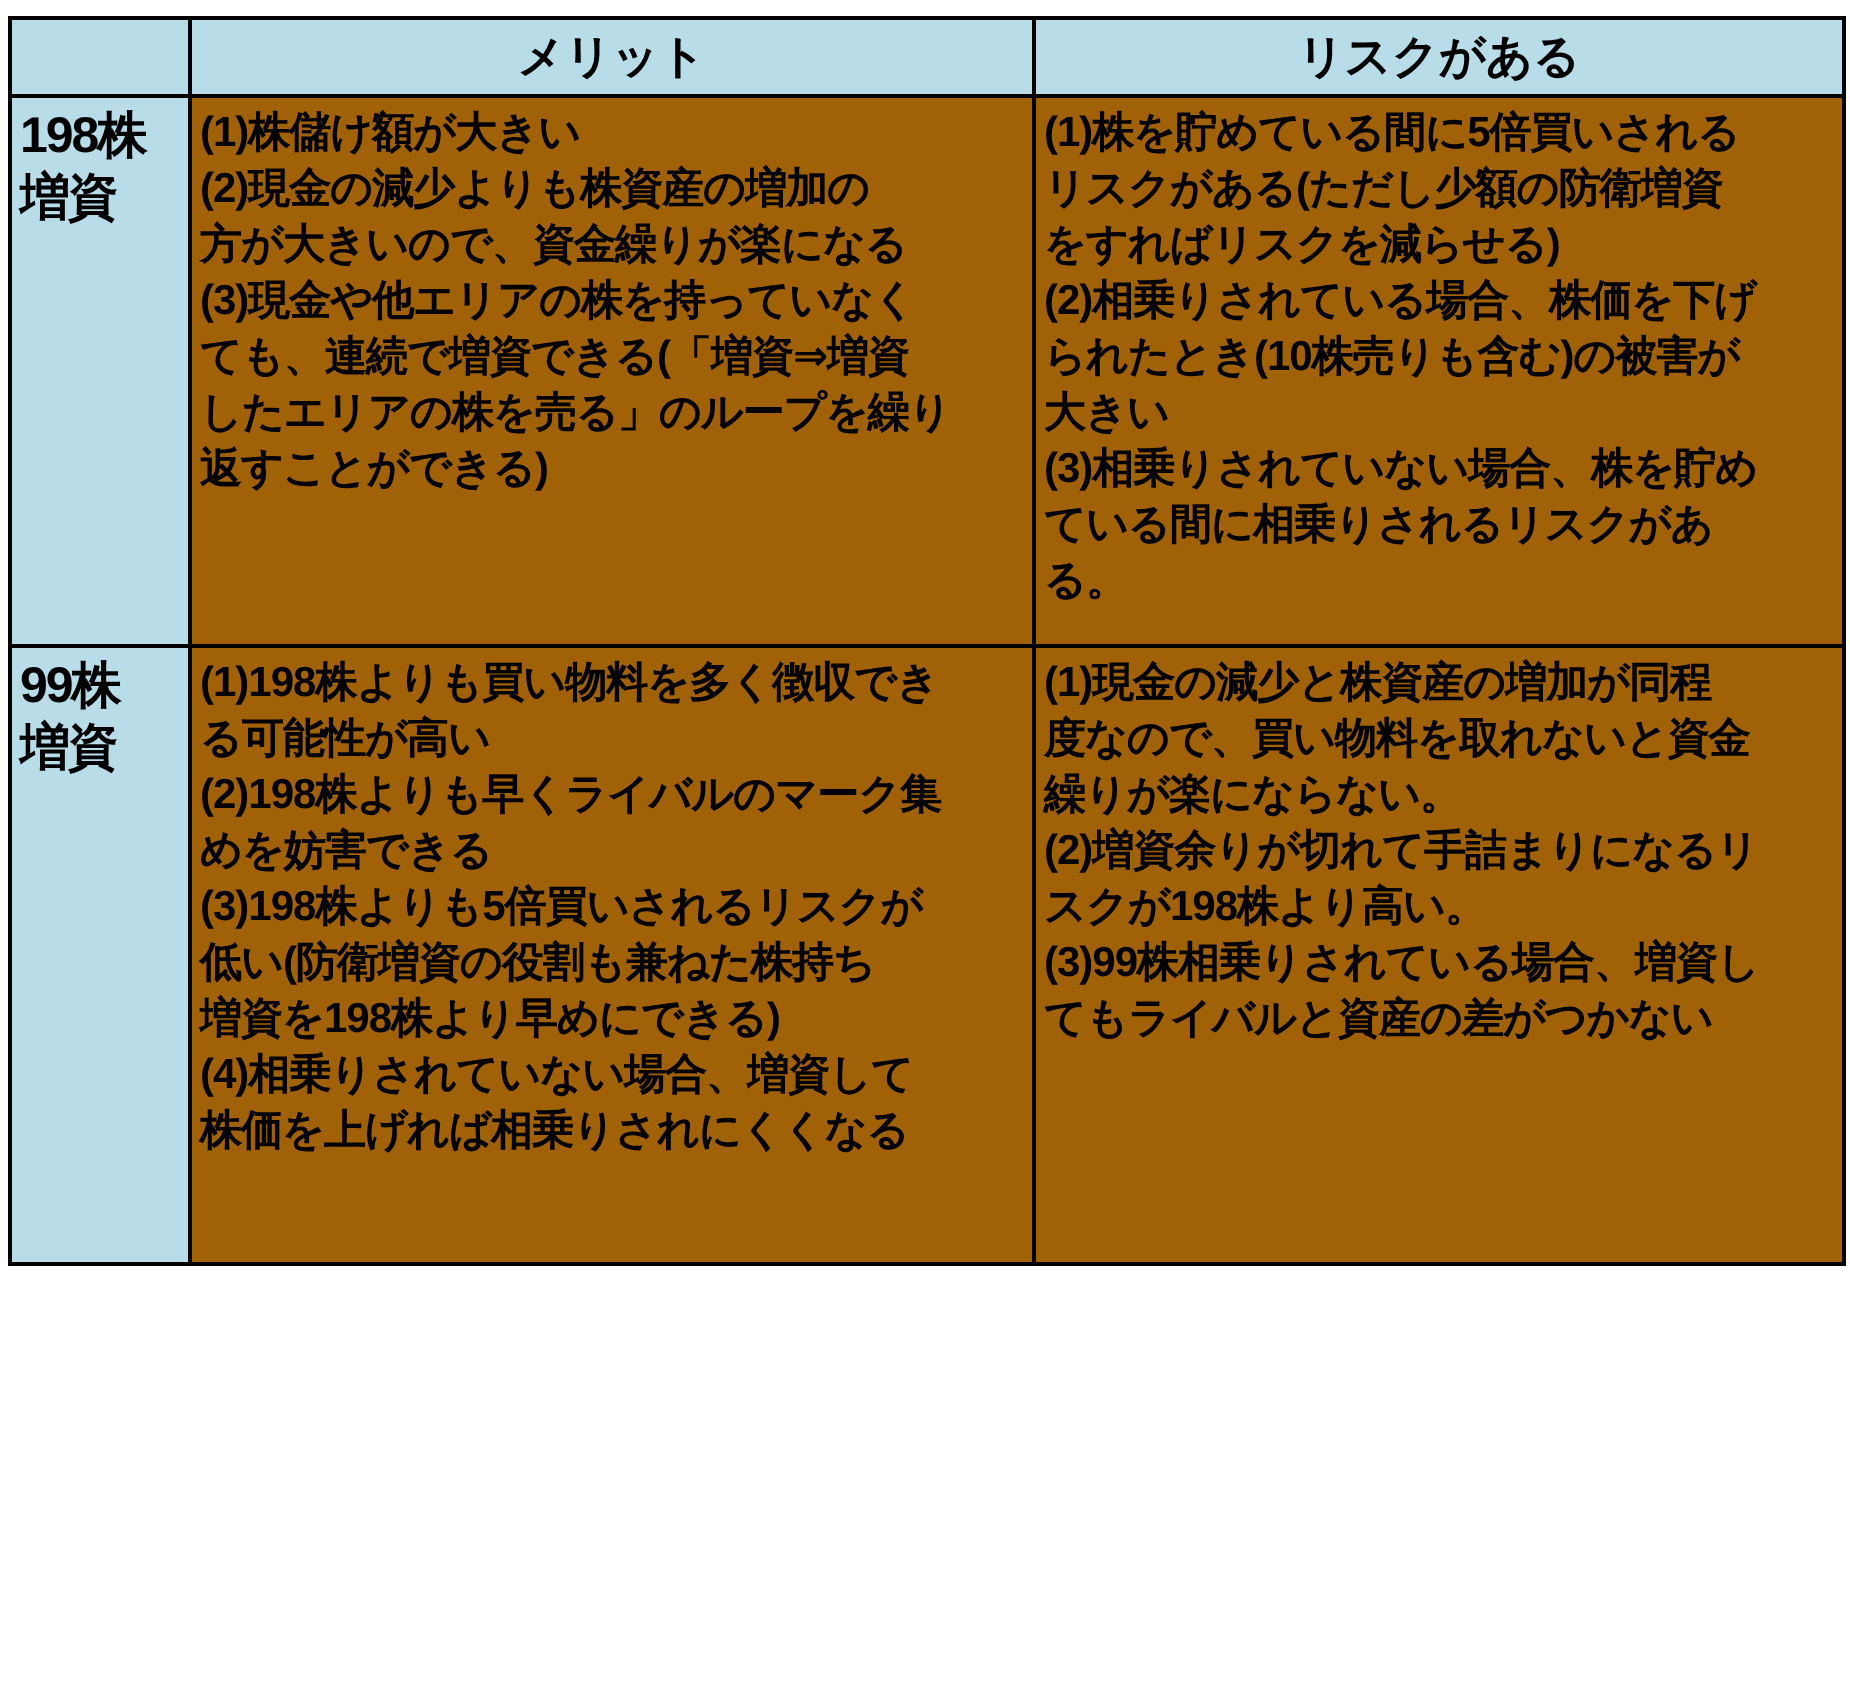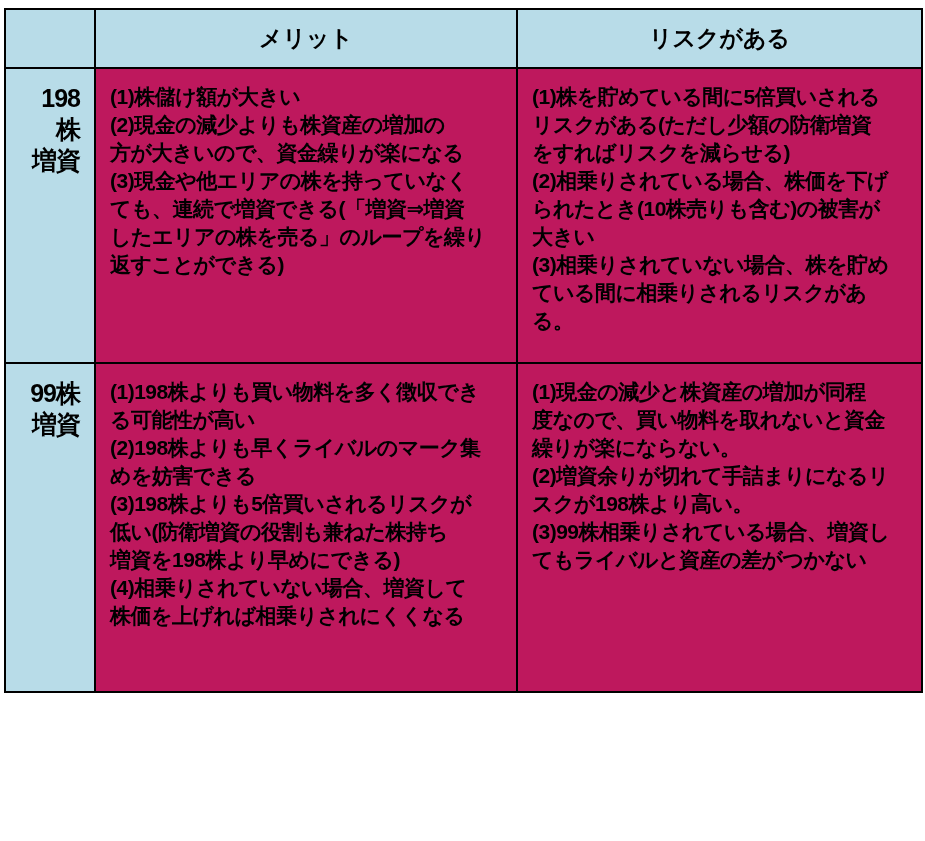--- a/index.html
+++ b/index.html
@@ -19,21 +19,21 @@
     position: absolute;
     left: 4px;
     top: 8px;
     border-collapse: collapse;
     table-layout: fixed;
     width: 917px;
   }
   table.cmp td, table.cmp th {
     border: 2px solid #000000;
     vertical-align: top;
-    padding: 14px;
+    padding: 4px;
     overflow: hidden;
   }
   col.c-label { width: 90px; }
   col.c-merit { width: 422px; }
   col.c-demerit { width: 405px; }
 
   th.col-head {
     height: 29px;
     background: #b8dce8;
     font-size: 23px;
@@ -47,24 +47,23 @@
     background: #b8dce8;
   }
   td.row-label {
     background: #b8dce8;
     font-size: 25px;
     font-weight: bold;
     line-height: 31px;
     padding: 3px 2px 0 5px;
     white-space: pre-line;
     letter-spacing: -1px;
-    text-align: right;
   }
   td.body-cell {
-    background: #be185d;
+    background: #a16207;
     font-size: 21px;
     font-weight: bold;
     line-height: 28px;
     padding: 1px 2px 0 5px;
     white-space: pre-line;
     letter-spacing: -0.5px;
   }
   tr.r1 td { height: 265px; }
   tr.r2 td { height: 299px; }
   tr.r3 td { height: 227px; }

